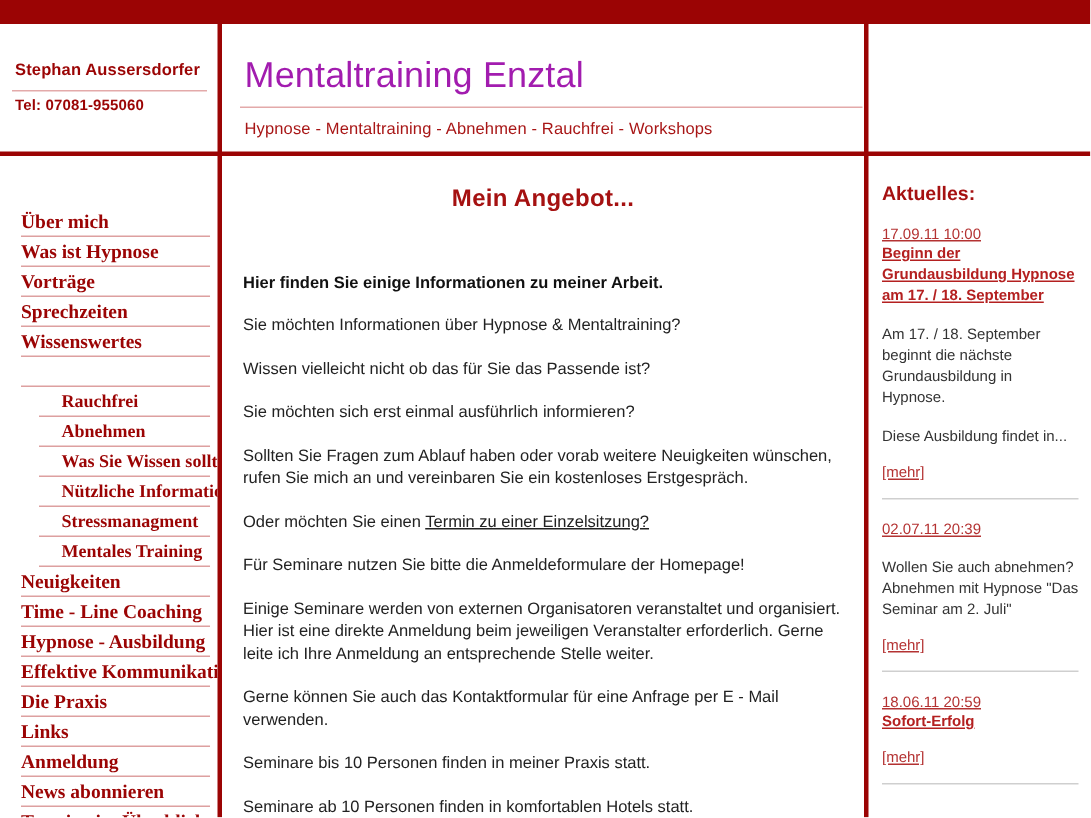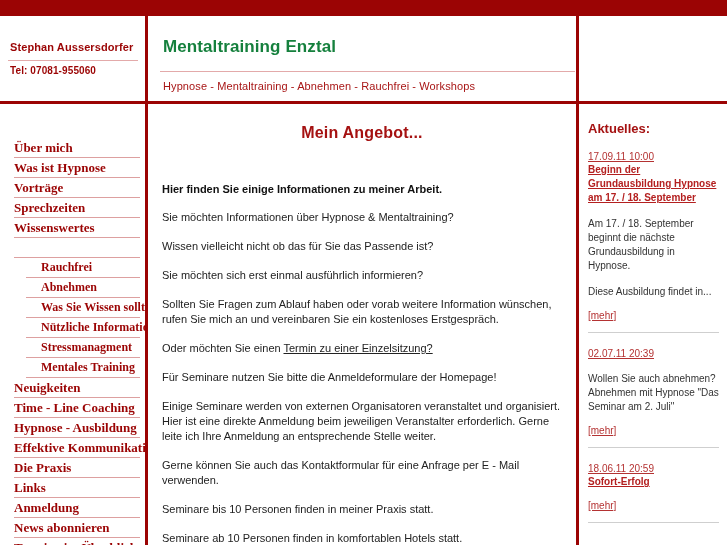--- a/index.html
+++ b/index.html
@@ -66,22 +66,22 @@
     white-space: nowrap;
   }
 
   
   .brand {
     position: absolute; left: 148px; top: 16px;
     width: 428px; height: 85px;
   }
   .brand-title {
     position: absolute; left: 15px; top: 21px;
-    font-size: 17px; font-weight: bold;
-    color: #15803d; letter-spacing: 0.1px;
+    font-size: 24px; font-weight: normal;
+    color: #a21caf; letter-spacing: 0.1px;
     white-space: nowrap;
   }
   .brand-rule {
     position: absolute; left: 12px; top: 55px;
     width: 415px; height: 1px;
     background: #e3aaaa;
   }
   .brand-sub {
     position: absolute; left: 15px; top: 64px;
     font-size: 11px; color: #a81616;
@@ -320,21 +320,21 @@
         <div class="rule"></div>
       </div>
     </nav>
 
   <main class="main">
     <h1>Mein Angebot...</h1>
     <p class="lead">Hier finden Sie einige Informationen zu meiner Arbeit.</p>
     <p class="para">Sie möchten Informationen über Hypnose &amp; Mentaltraining?</p>
     <p class="para">Wissen vielleicht nicht ob das für Sie das Passende ist?</p>
     <p class="para">Sie möchten sich erst einmal ausführlich informieren?</p>
-    <p class="para">Sollten Sie Fragen zum Ablauf haben oder vorab weitere Information wünschen, rufen Sie mich an und vereinbaren Sie ein kostenloses Erstgespräch.</p>
+    <p class="para">Sollten Sie Fragen zum Ablauf haben oder vorab weitere Neuigkeiten wünschen, rufen Sie mich an und vereinbaren Sie ein kostenloses Erstgespräch.</p>
     <p class="para"><span>Oder möchten Sie einen </span><a class="inline" href="#">Termin zu einer Einzelsitzung?</a></p>
     <p class="para">Für Seminare nutzen Sie bitte die Anmeldeformulare der Homepage!</p>
     <p class="para">Einige Seminare werden von externen Organisatoren veranstaltet und organisiert. Hier ist eine direkte Anmeldung beim jeweiligen Veranstalter erforderlich. Gerne leite ich Ihre Anmeldung an entsprechende Stelle weiter.</p>
     <p class="para">Gerne können Sie auch das Kontaktformular für eine Anfrage per E - Mail verwenden.</p>
     <p class="para">Seminare bis 10 Personen finden in meiner Praxis statt.</p>
     <p class="para">Seminare ab 10 Personen finden in komfortablen Hotels statt.</p>
 
   </main>
 
   <aside class="aside">

